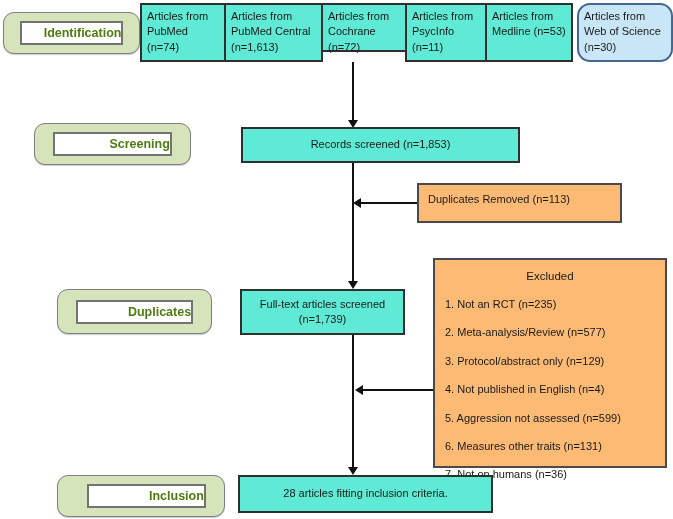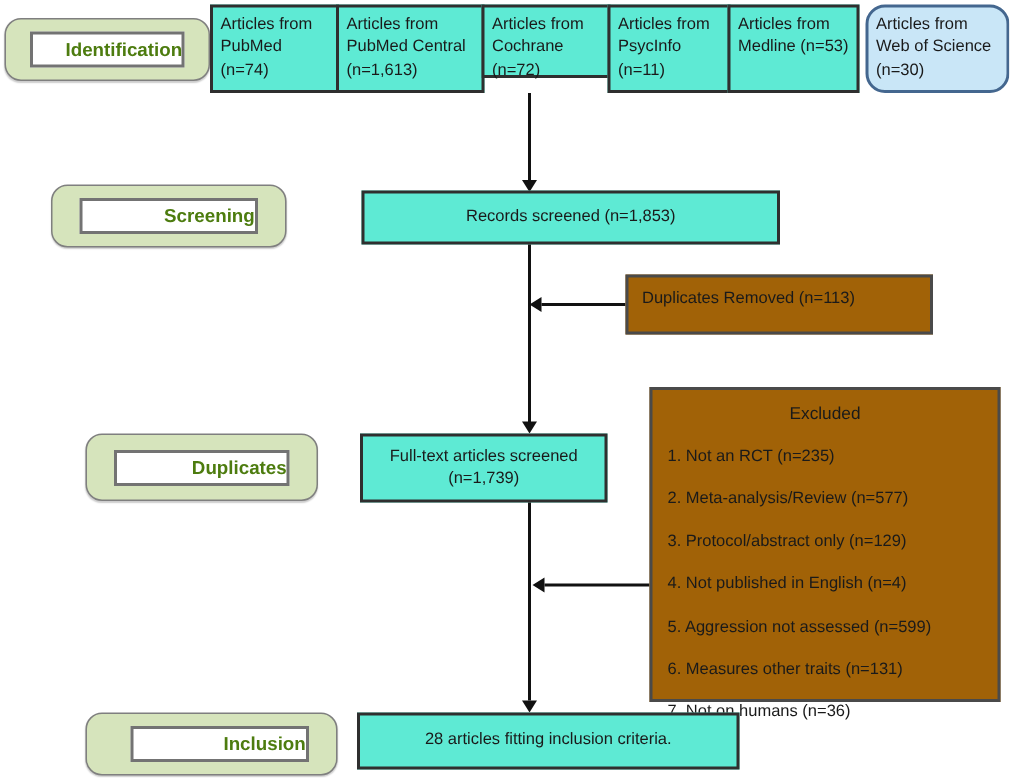--- a/index.html
+++ b/index.html
@@ -14,21 +14,21 @@
     box-shadow:0 1px 1px rgba(0,0,0,.2);
   }
   .stage-inner{
     background:#ffffff;border:2px solid #737373;width:74%;text-align:right;
     font-weight:bold;font-size:12.5px;padding:3px 0;color:#4d7c0f;
   }
   
   .box{position:absolute;box-sizing:border-box;font-size:11px;line-height:1.4;}
   .blue{background:#5eead4;border:2px solid #2f2f2f;}
   .blue-alt{background:#c9e6f7;border:2px solid #44678f;}
-  .pink{background:#a16207;border:2px solid #4a4a4a;}
+  .pink{background:#fdba74;border:2px solid #4a4a4a;}
   .center{display:flex;align-items:center;justify-content:center;text-align:center;}
   .src{padding:4px 5px;}
   
   .vline{position:absolute;width:2px;background:#111;}
   .hline{position:absolute;height:2px;background:#111;}
   .arrow-down{position:absolute;width:0;height:0;
     border-left:5px solid transparent;border-right:5px solid transparent;border-top:8px solid #111;}
   .arrow-left{position:absolute;width:0;height:0;
     border-top:5px solid transparent;border-bottom:5px solid transparent;border-right:8px solid #111;}
   

